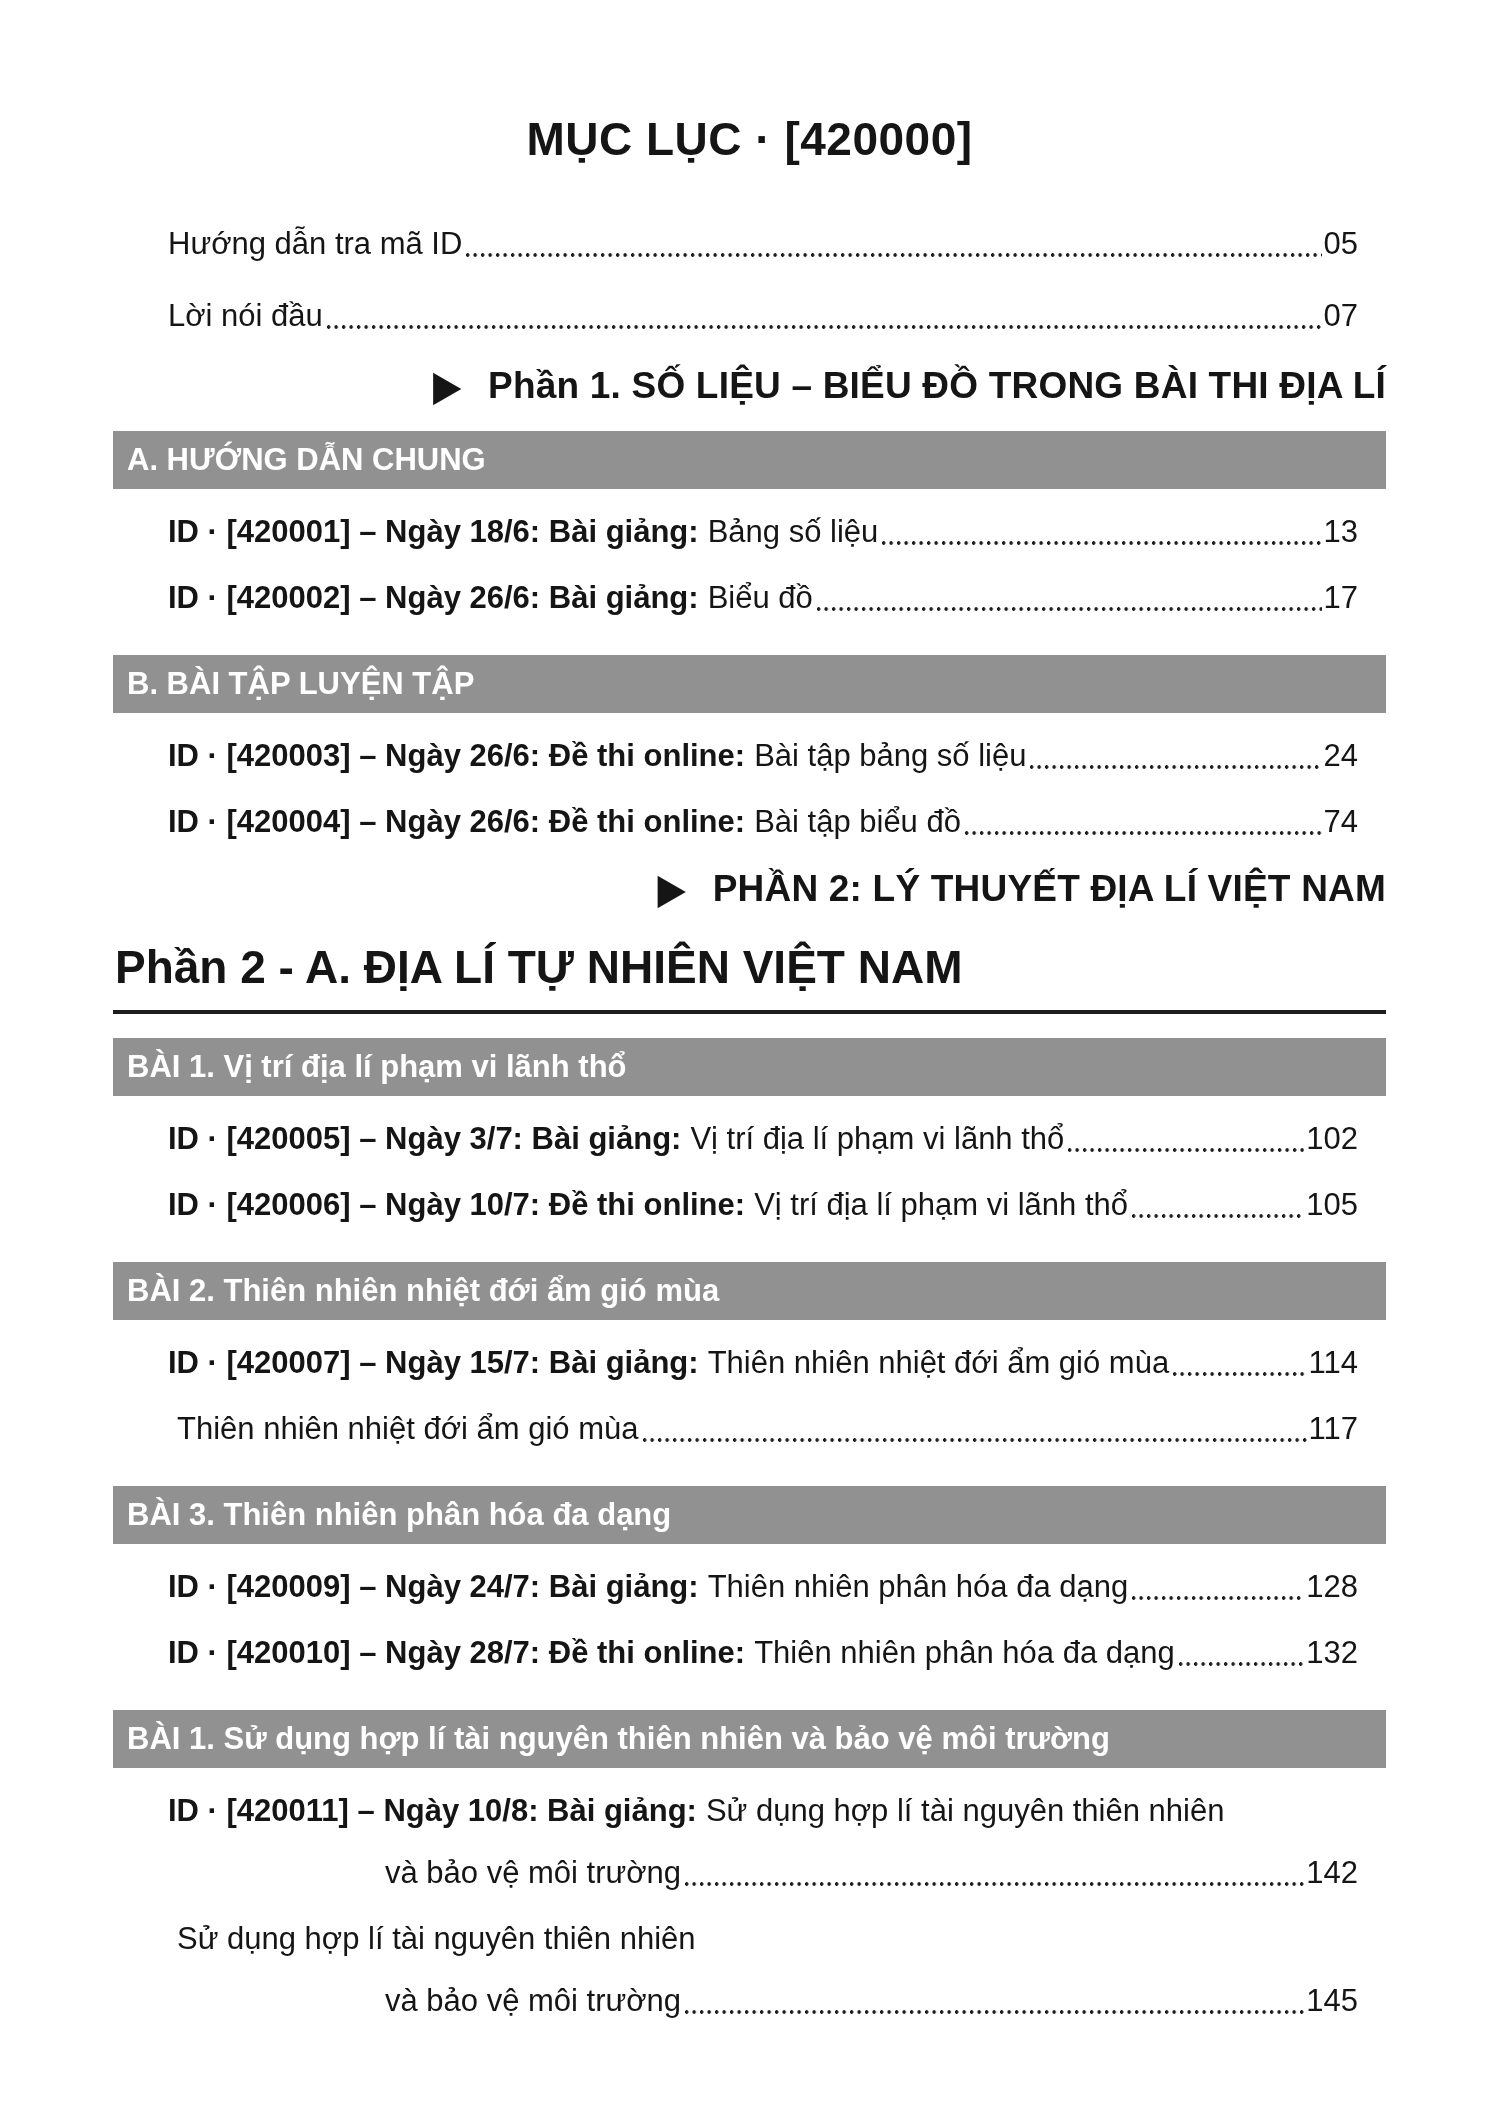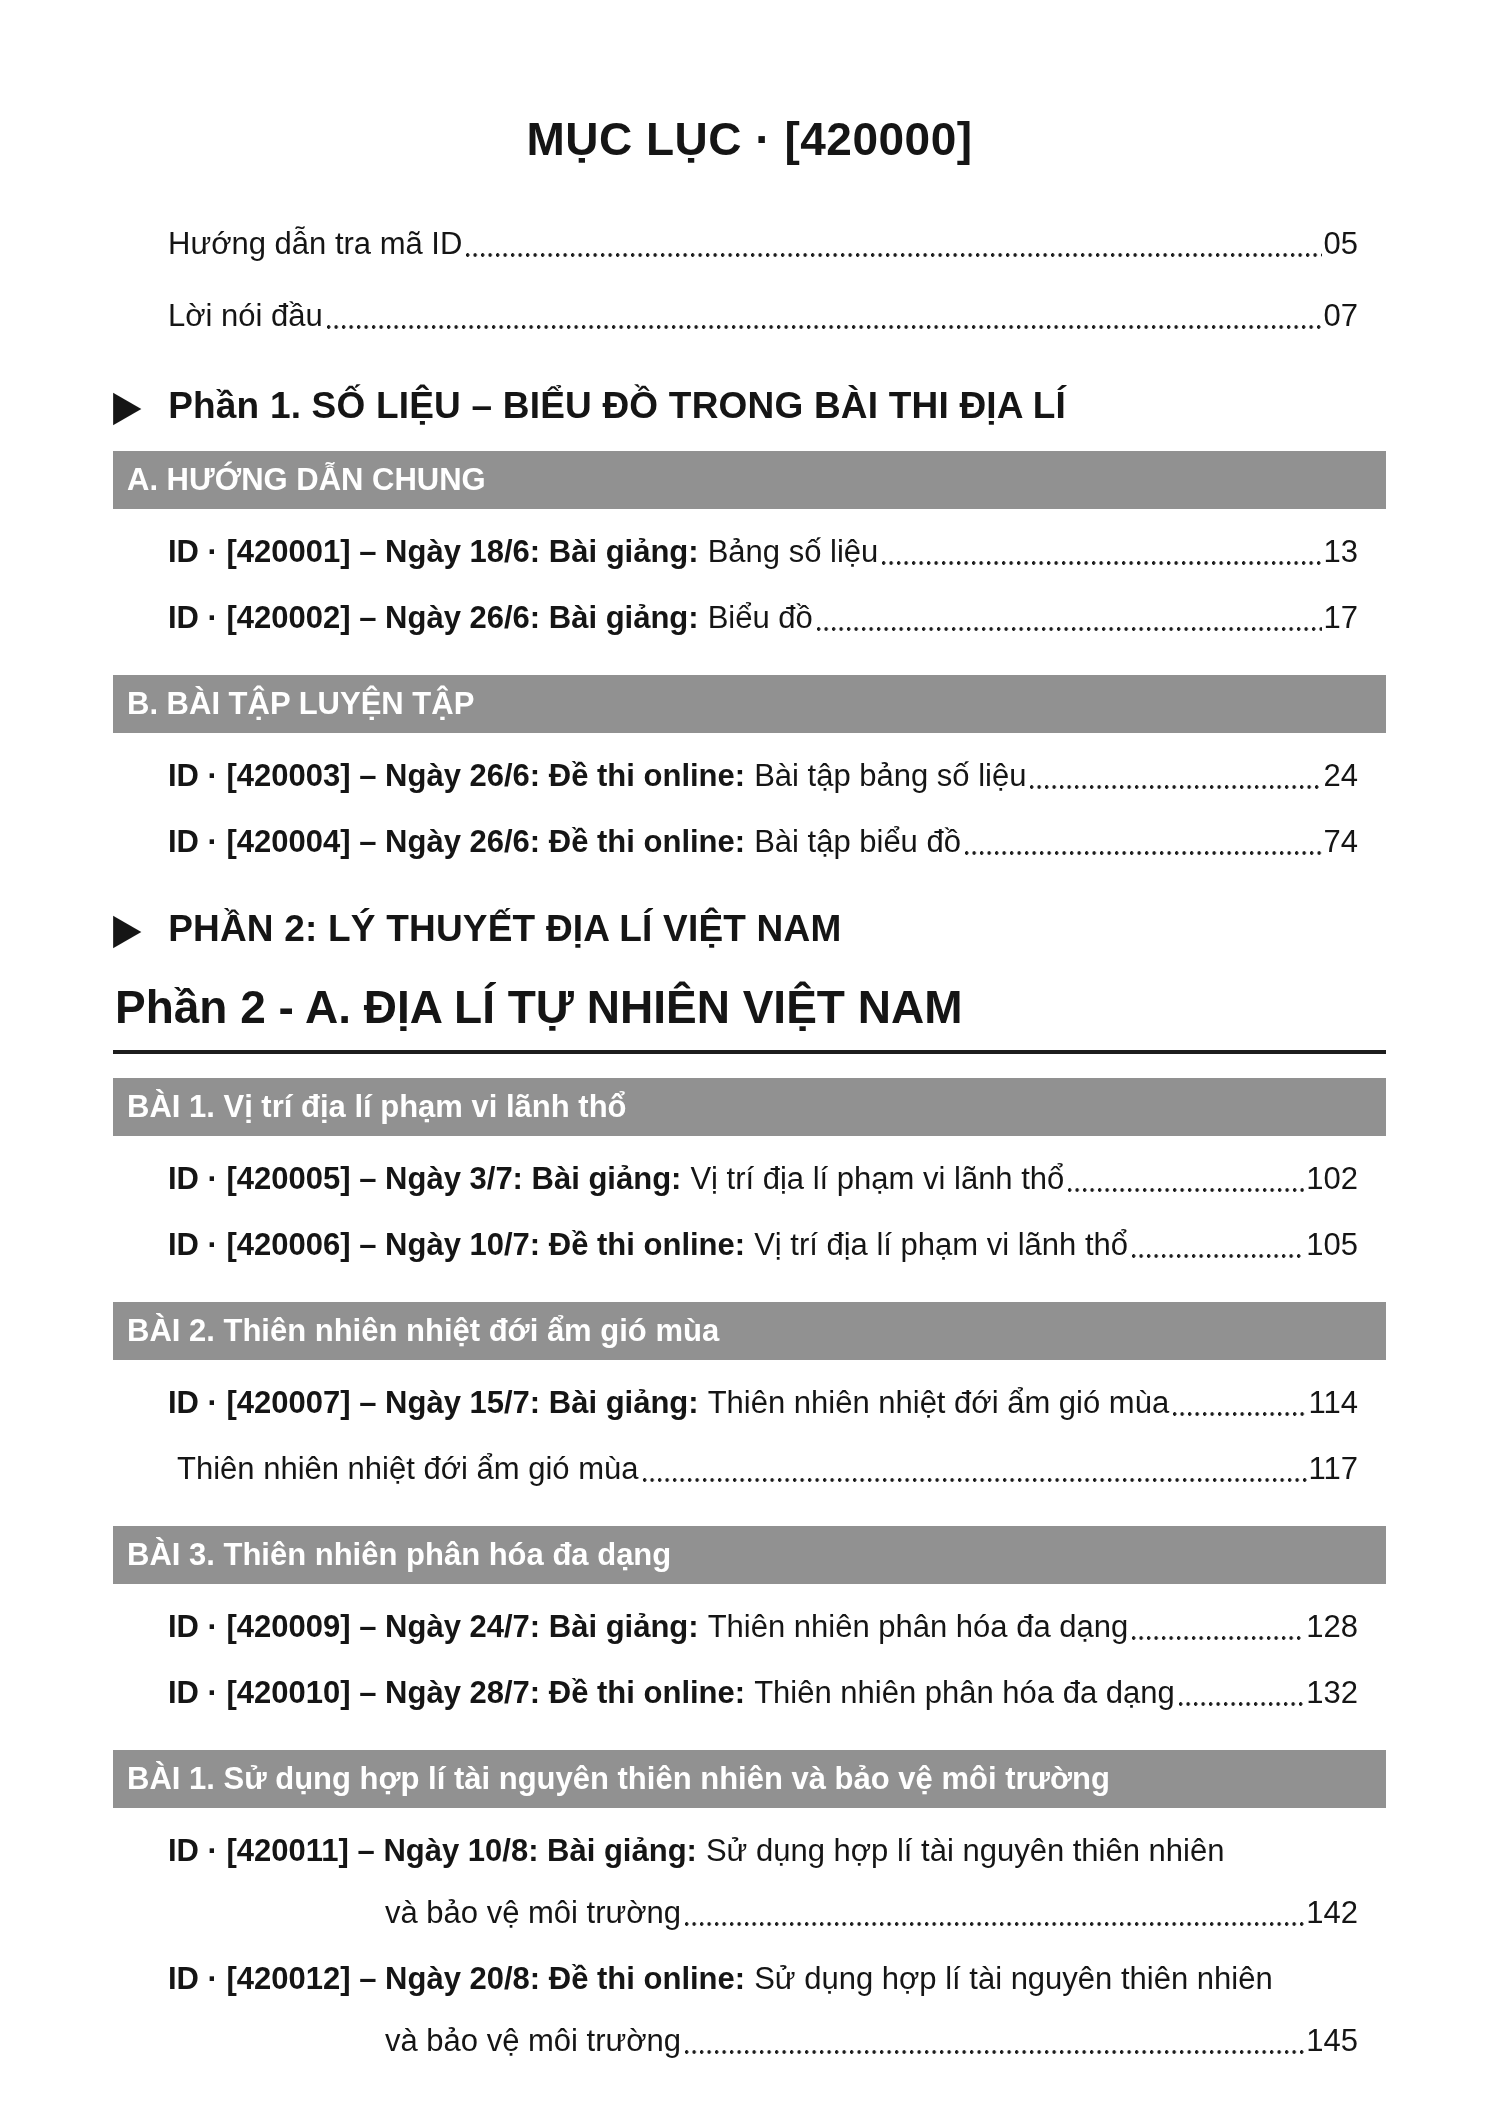--- a/index.html
+++ b/index.html
@@ -34,23 +34,23 @@
     align-self: flex-end;
     height: 6px;
     margin: 0 2px 6px 4px;
     background-image: radial-gradient(circle at 1.6px 3px, #1c1c1c 1.55px, transparent 2.0px);
     background-size: 7.5px 6px;
     background-repeat: repeat-x;
     background-position: left bottom;
   }
   .pg { flex: none; }
   .h-part {
-    text-align: left;
+    text-align: right;
     font-size: 37px; font-weight: bold;
-    margin: 32px 0 10px;
+    margin: 12px 0 10px;
     letter-spacing: 0.2px;
   }
   .h-part .arrow {
     display: inline-block;
     margin-right: 16px;
     transform: scaleY(1.15);
   }
   .h-part2a {
     font-size: 46px; font-weight: bold;
     margin: 30px 0 16px;
@@ -188,20 +188,19 @@
 <div class="toc-item nolead">
   <span class="b">ID · [420011] – Ngày 10/8: Bài giảng:</span>
   <span class="t">Sử dụng hợp lí tài nguyên thiên nhiên</span>
 </div>
 <div class="toc-item cont">
   <span class="t first">và bảo vệ môi trường</span>
   <span class="dots"></span>
   <span class="pg">142</span>
 </div>
 <div class="toc-item nolead">
-  <span class="b">ID · [420012] – Ngày 20/8: Đề thi online:</span>
   <span class="t">Sử dụng hợp lí tài nguyên thiên nhiên</span>
 </div>
 <div class="toc-item cont">
   <span class="t first">và bảo vệ môi trường</span>
   <span class="dots"></span>
   <span class="pg">145</span>
 </div>
 
 </body></html>

